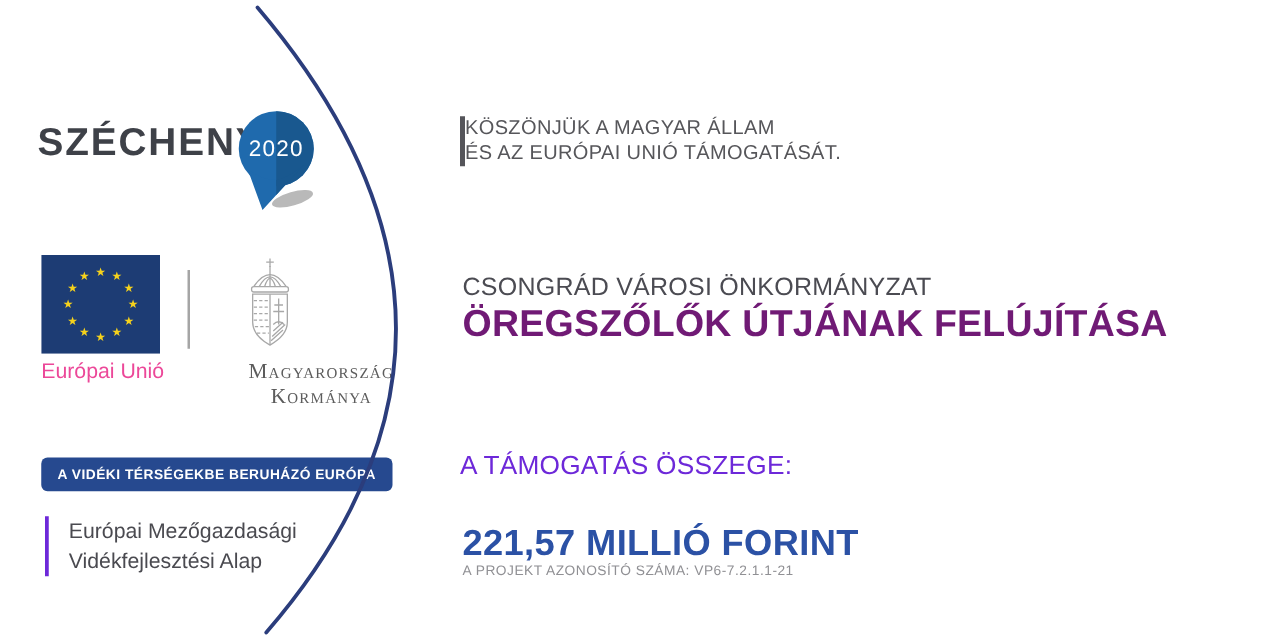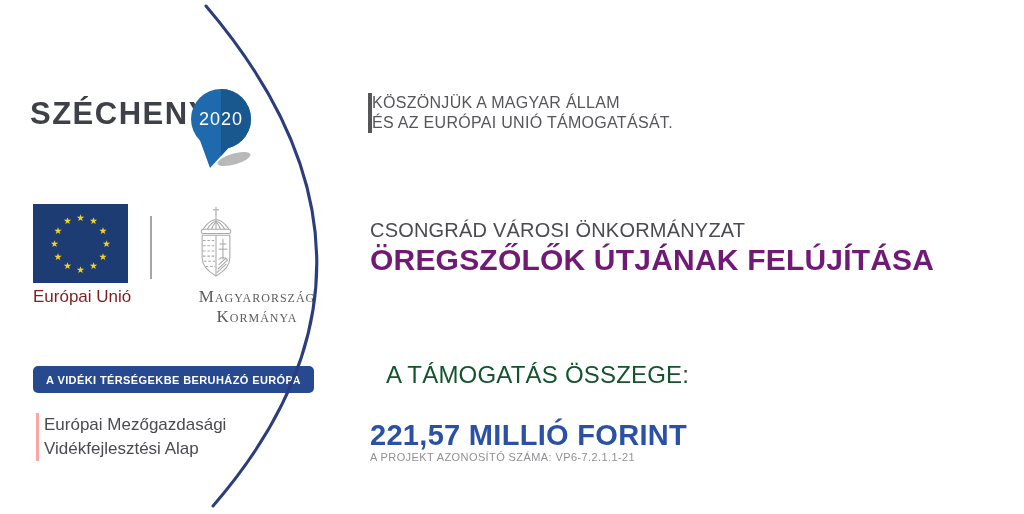--- a/index.html
+++ b/index.html
@@ -12,21 +12,21 @@
   
   .szechenyi-word{
     left:30px;top:96px;
     font-size:31px;font-weight:bold;letter-spacing:1.5px;color:#3e4148;
   }
   .pin-svg{left:184px;top:86px;}
 
   .eu-flag{left:33px;top:204px;}
   .eu-label{
     left:33px;top:287px;width:120px;
-    font-size:17px;color:#7f1d1d;
+    font-size:17px;color:#ec4899;
   }
   .logo-divider{
     left:150px;top:216px;width:2px;height:63px;background:#a5a5a5;
   }
   .coa-svg{left:190px;top:202px;}
   .gov-label{
     left:151px;top:287px;width:132px;text-align:center;
     font-family:"Liberation Serif","DejaVu Serif",serif;
     font-variant:small-caps;letter-spacing:1px;
     font-size:17px;line-height:20px;color:#5c5c5c;margin-left:40px;
@@ -34,21 +34,21 @@
   .badge{
     left:33px;top:366px;height:27px;padding:0 13px;
     background:#26498f;border-radius:5px;
     display:flex;align-items:center;justify-content:center;
   }
   .badge-label{
     color:#ffffff;font-size:11px;font-weight:bold;letter-spacing:0.4px;white-space:nowrap;
   }
   .fund-block{
     left:36px;top:413px;
-    border-left:3px solid #fca5a5;padding-left:5px;
+    border-left:3px solid #6d28d9;padding-left:16px;
     font-size:17px;line-height:24px;color:#4a4a50;
   }
 
   
   .curve-svg{left:0;top:0;pointer-events:none;}
 
   
   .thanks-block{
     left:368px;top:93px;
     border-left:4px solid #55555a;
@@ -56,22 +56,22 @@
   }
   .org-line{
     left:370px;top:219px;
     font-size:20px;color:#4b4b52;letter-spacing:0.2px;
   }
   .project-title{
     left:370px;top:243px;
     font-size:30px;font-weight:bold;color:#701a75;letter-spacing:0.2px;
   }
   .support-label{
-    left:386px;top:361px;
-    font-size:24px;color:#14532d;letter-spacing:0.2px;
+    left:368px;top:361px;
+    font-size:21px;color:#6d28d9;letter-spacing:0.2px;
   }
   .support-amount{
     left:370px;top:385px;
     font-size:29px;font-weight:bold;color:#2b51a5;letter-spacing:0.3px;margin-top:34px;
   }
   .project-id{
     left:370px;top:451px;
     font-size:11px;color:#909094;letter-spacing:0.4px;
   }
 </style>

